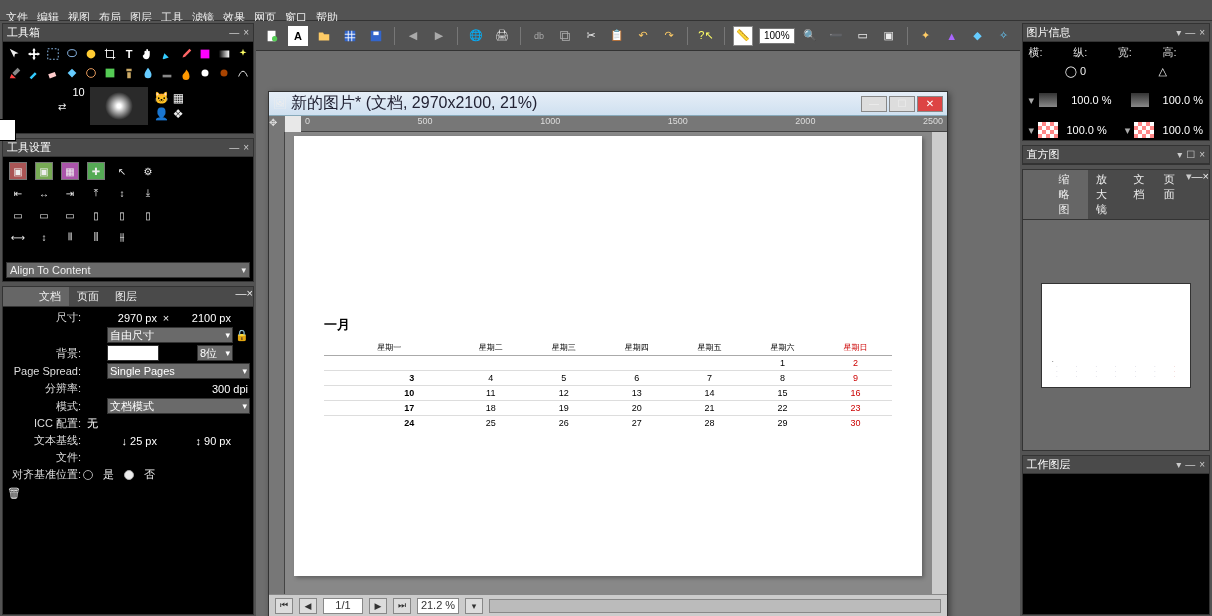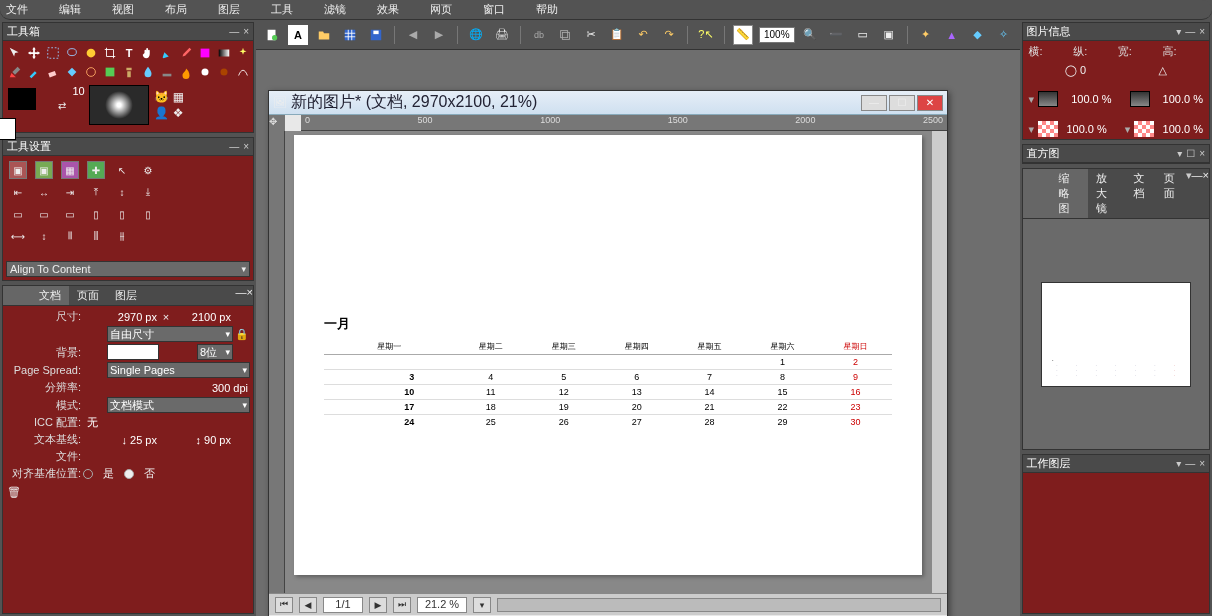--- a/index.html
+++ b/index.html
@@ -1,24 +1,24 @@
 <!DOCTYPE html>
 <html><head>
 <meta charset="utf-8">
 <style>
 * { margin: 0; padding: 0; box-sizing: border-box; font-family: "Microsoft YaHei", sans-serif; }
 body { background: #535353; color: #eee; font-size: 11px; width: 1212px; height: 616px; overflow: hidden; }
-.menubar { background: #535353; display: flex; padding: 2px 6px; gap: 31px; height: 20px; border-bottom: 1px solid #333; border-radius: 10px; }
+.menubar { background: #535353; display: flex; padding: 10px 6px; gap: 9px; height: 20px; border-bottom: 1px solid #333; }
 .menubar span { cursor: pointer; }
 .main-flex { display: flex; height: 596px; }
 .left-col { width: 256px; background: #535353; display: flex; flex-direction: column; }
 .center-col { flex: 1; background: #6e6e6e; position: relative; display: flex; flex-direction: column; }
 .right-col { width: 248px; background: #535353; display: flex; flex-direction: column; }
 
-.panel { border: 1px solid #333; margin: 2px; background: #7f1d1d; }
+.panel { border: 1px solid #333; margin: 2px; background: #000000; }
 .panel-hdr { background: #4a4a4a; display: flex; align-items: center; padding: 2px 4px; height: 18px; border-bottom: 1px solid #333; }
 .panel-hdr .title { flex: 1; color: #fff; }
 .panel-hdr .ctl { margin-left: 4px; color: #ccc; cursor: pointer; font-size: 10px; }
 .triangle-down::before { content: "▾"; color: #ccc; }
 .panel-body { padding: 3px; }
 
 .tool-grid { display: grid; grid-template-columns: repeat(13, 18px); gap: 1px; }
 .tool-btn { width: 18px; height: 18px; display: flex; align-items: center; justify-content: center; cursor: pointer; }
 .tool-btn svg, .tb-btn svg { width: 14px; height: 14px; }
 
@@ -546,21 +546,21 @@
             </div>
           </div>
           <div style="width:16px;background:#ccc;border-left:1px solid #888"></div>
         </div>
         <div class="doc-status">
           <span class="nav-btn">⏮</span>
           <span class="nav-btn">◀</span>
           <span class="nav-field">1/1</span>
           <span class="nav-btn">▶</span>
           <span class="nav-btn">⏭</span>
-          <span class="nav-field" style="width:50px">21.2 %</span>
+          <span class="nav-field" style="width:42px">21.2 %</span>
           <span class="nav-btn">▾</span>
           <div class="hscroll"></div>
         </div>
       </div>
     </div>
   </div>
 
   <div class="right-col">
     <div class="panel">
       <div class="panel-hdr">

